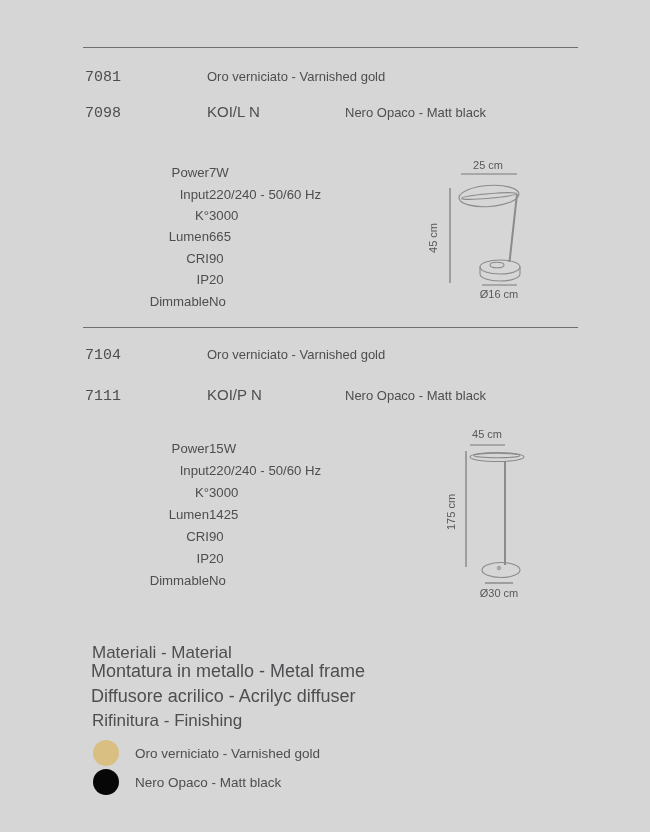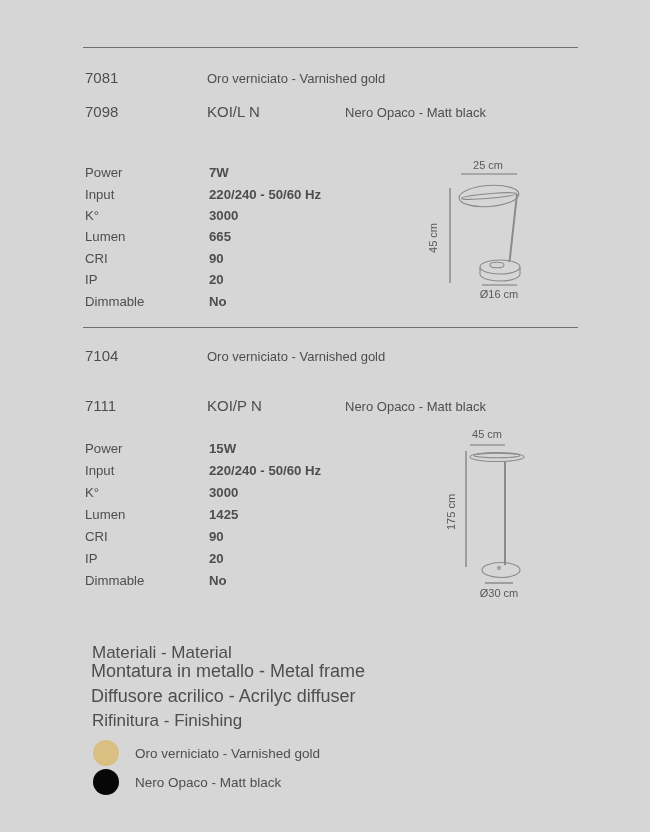--- a/index.html
+++ b/index.html
@@ -9,34 +9,34 @@
     font-family:"Liberation Sans",sans-serif;
     color:#4e4e50;
     position:relative;
     overflow:hidden;
   }
   .rule{position:absolute;left:83px;width:495px;height:1px;background:#707072;}
   .rule.r1{top:47px}
   .rule.r2{top:327px}
 
   .prod-row{position:absolute;left:85px;display:flex;align-items:baseline;white-space:nowrap;}
-  .prod-row .code{width:122px;font-size:15px;}
+  .prod-row .code{width:122px;font-size:15px;font-family:Liberation Mono, monospace;}
   .prod-row .name{width:138px;font-size:15px;}
   .prod-row .finish{font-size:13px;}
   .pr1a{top:69px}.pr1b{top:103px}
-  .pr2a{top:347px}.pr2b{top:397px}
-
-  .spec-table{position:absolute;left:85px;width:340px;}
+  .pr2a{top:347px}.pr2b{top:386px}
+
+  .spec-table{position:absolute;left:85px;width:340px;text-align:right;}
   .spec-table.st1{top:162px}
   .spec-table.st2{top:437px}
   .spec-row{display:flex;align-items:center;font-size:13.2px;}
   .st1 .spec-row{height:21.4px}
   .st2 .spec-row{height:22px}
   .spec-label{width:124px;}
-  .spec-value{font-weight:bold;}
+  .spec-value{font-weight:normal;}
 
   .drawing{position:absolute;}
   .dr1{left:420px;top:152px;}
   .dr2{left:425px;top:422px;}
   .drawing text{font-family:"Liberation Sans",sans-serif;font-size:11px;fill:#58585a;}
   .sketch{stroke:#8b8b8d;fill:none;stroke-width:1.1;}
   .dim{stroke:#78787a;fill:none;stroke-width:1.2;}
   .stemline{stroke:#8b8b8d;fill:none;stroke-width:2;}
 
   .mat-h{position:absolute;left:92px;font-size:17px;white-space:nowrap;}

